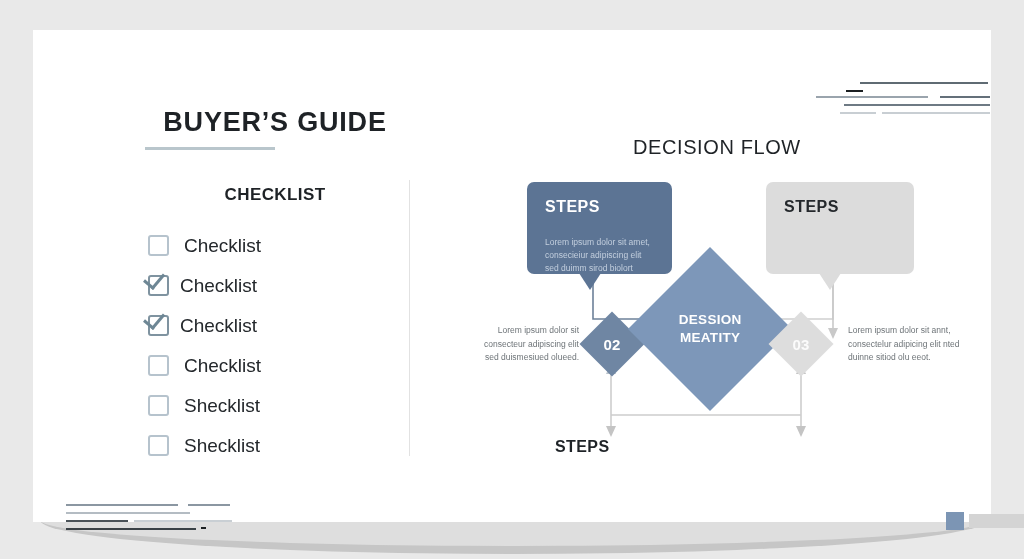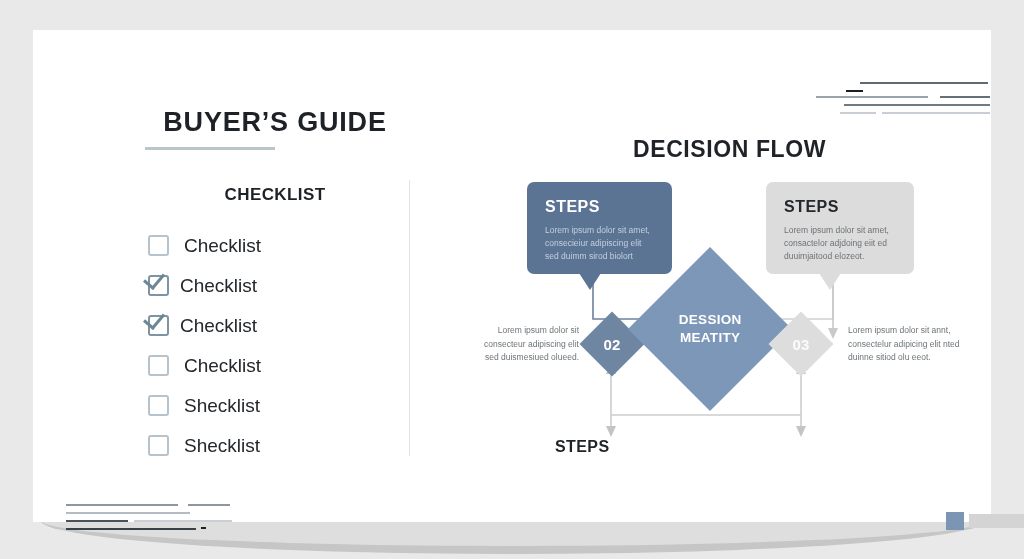--- a/index.html
+++ b/index.html
@@ -71,27 +71,27 @@
     transform-origin: left bottom;
   }
   .check-label { margin-left: 15px; font-size: 19px; color: #24282c; }
   .check-row.checked .check-label { margin-left: 11px; }
 
   .divider-v { position: absolute; left: 376px; top: 150px; width: 1px; height: 276px; background: #e2e2e2; }
 
   
   .flow-title {
     position: absolute; left: 600px; top: 106px;
-    font-size: 23px; font-weight: bold; letter-spacing: 0.6px; color: #1f2327;
+    font-size: 20px; font-weight: normal; letter-spacing: 0.6px; color: #1f2327;
   }
 
   
   .bubble { position: absolute; border-radius: 7px; padding: 16px 18px 14px 18px; }
   .bubble .bh { font-size: 16px; font-weight: bold; letter-spacing: 0.5px; }
-  .bubble .bt { margin-top: 8px; font-size: 8.5px; line-height: 1.55; }
+  .bubble .bt { margin-top: 20px; font-size: 8.5px; line-height: 1.55; }
   .bubble::after {
     content: ""; position: absolute; bottom: -16px; left: 36%;
     border-left: 11px solid transparent; border-right: 11px solid transparent;
   }
   .bubble-blue {
     left: 494px; top: 152px; width: 145px; height: 92px;
     background: #5c7494;
   }
   .bubble-blue .bh { color: #fff; }
   .bubble-blue .bt { color: #c3cfde; }
@@ -238,21 +238,20 @@
       <polygon points="763,396 768,407 773,396" fill="#c4c4c4"></polygon>
     </svg>
 
     <div class="bubble bubble-blue">
       <div class="bh">STEPS</div>
       <div class="bt">Lorem ipsum dolor sit amet, consecieiur adipiscing elit sed duimm sirod biolort</div>
     </div>
 
     <div class="bubble bubble-gray">
       <div class="bh">STEPS</div>
-      <div class="bt">Lorem ipsum dolor sit amet, consactelor adjdoing eiit ed duuimjaitood elozeot.</div>
     </div>
 
     <div class="diamond diamond-sm diamond-02">
       <span class="inner">02</span>
     </div>
 
     <div class="diamond diamond-main">
       <span class="inner">
         <span>DESSION</span><br>
         <span>MEATITY</span>

